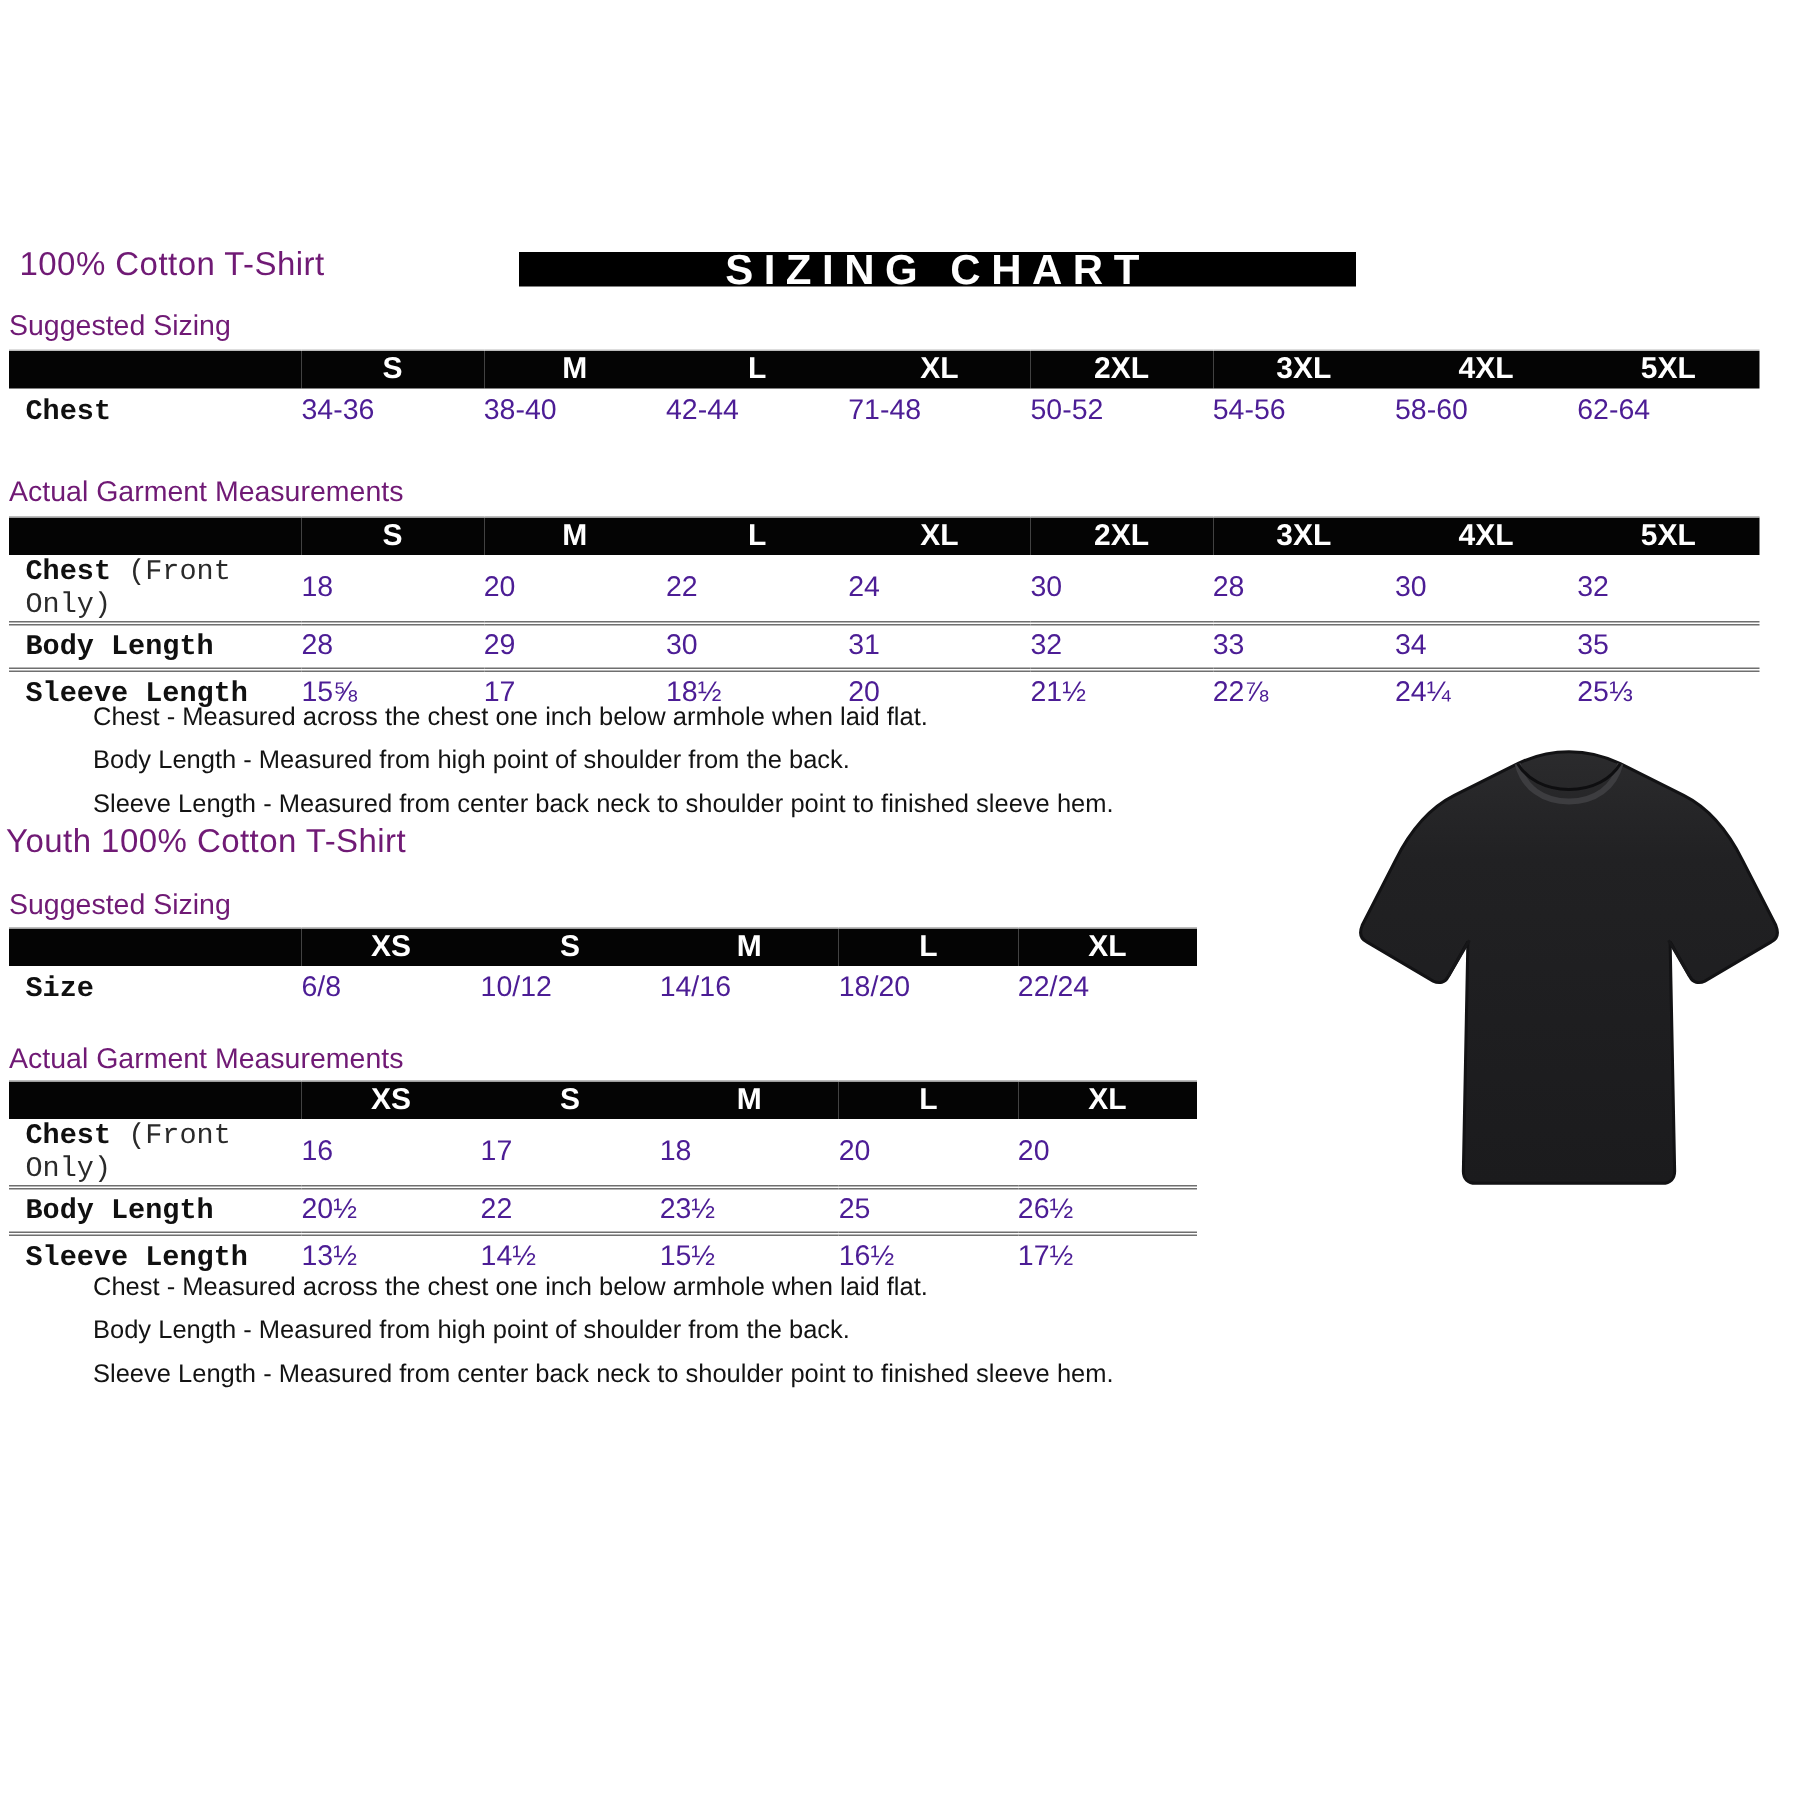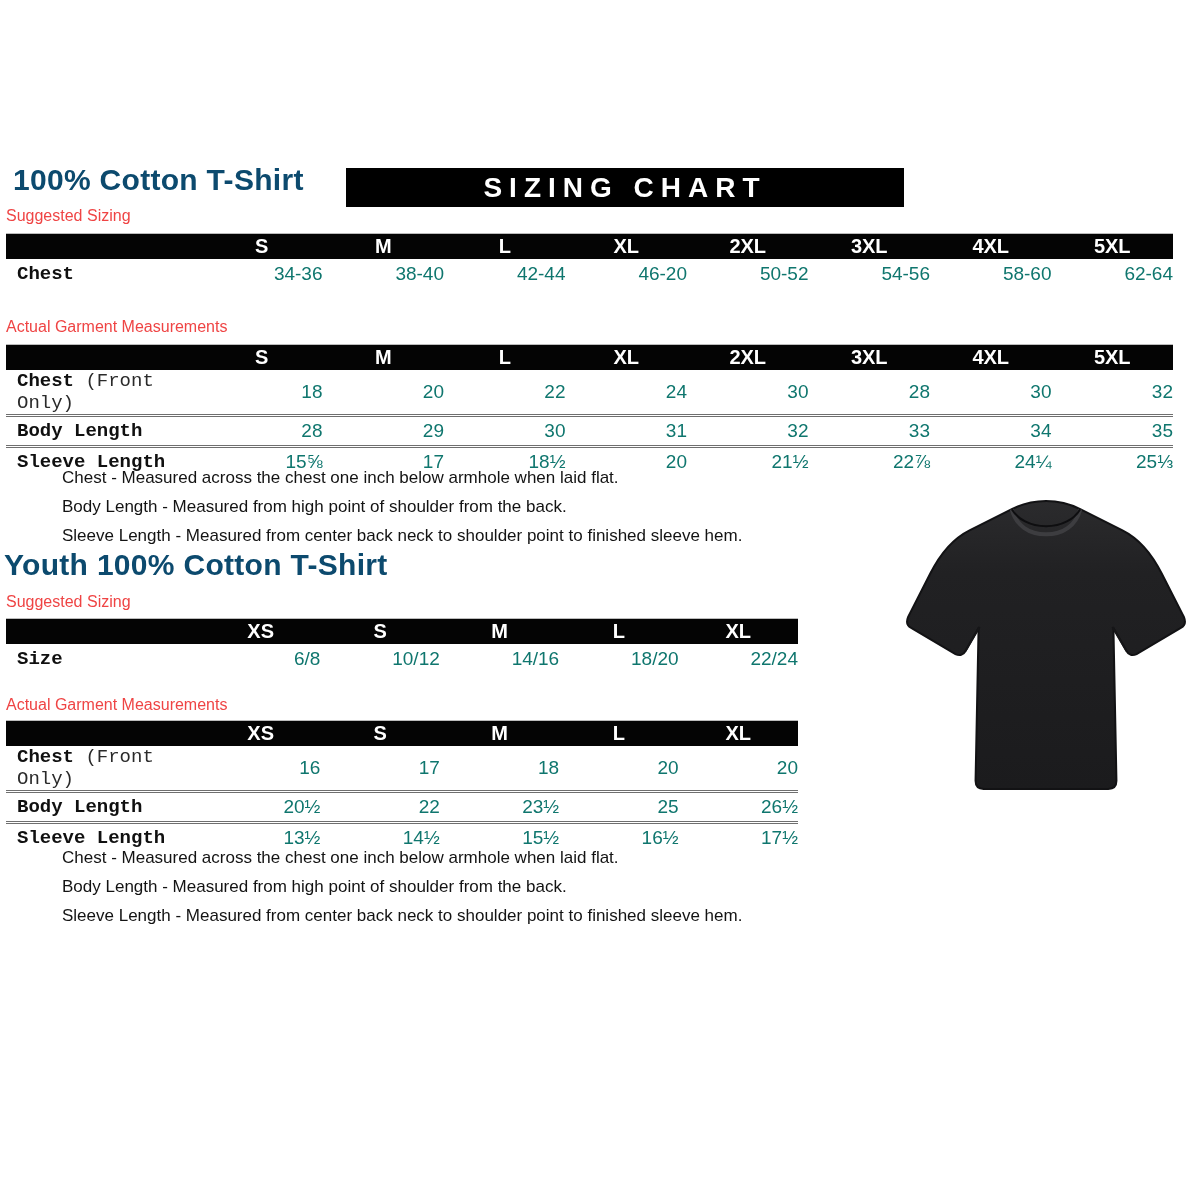--- a/index.html
+++ b/index.html
@@ -1,53 +1,53 @@
 <!DOCTYPE html>
 <html><head>
 <meta charset="utf-8">
 <style>
   html,body{margin:0;padding:0;}
   body{
     width:1200px;height:1200px;background:#ffffff;position:relative;
     font-family:"Liberation Sans", sans-serif;color:#1c1c1c;overflow:hidden;
   }
   .abs{position:absolute;}
-  .page-title{font-size:30px;font-weight:bold;color:#0c4a6e;letter-spacing:.3px;}
+  .page-title{font-size:22px;font-weight:normal;color:#701a75;letter-spacing:.3px;}
   .banner{
     background:#000;color:#fff;font-weight:bold;font-size:28px;letter-spacing:7px;
     display:flex;align-items:center;justify-content:center;
   }
-  .section-label{font-size:16px;color:#ef4444;}
+  .section-label{font-size:19px;color:#701a75;}
   table.size-table{
     position:absolute;border-collapse:collapse;table-layout:fixed;
     border-top:1px solid #bcbcbc;
   }
   table.size-table th{
     background:#040404;color:#fff;font-weight:bold;font-size:20px;
     height:25px;text-align:center;padding:0;
   }
   table.size-table td{
-    font-size:19px;color:#0f766e;text-align:right;padding:0;height:30px;vertical-align:middle;
+    font-size:19px;color:#4c1d95;text-align:left;padding:0;height:30px;vertical-align:middle;
   }
   table.size-table .lbl-cell{text-align:left;padding-left:11px;}
   table.size-table td.lbl-cell{font-weight:bold;color:#101010;font-family:Liberation Mono, monospace;}
   table.size-table td.lbl-cell .suffix{font-weight:normal;color:#2a2a2a;}
   table.actual td{height:28px;margin-top:11px;}
   table.actual tbody tr + tr td{border-top:3px double #6f6f6f;}
   .notes{font-size:17px;color:#131313;line-height:29px;}
   .notes div{white-space:nowrap;margin-left:48px;}
   col.c-lbl{width:195px;}
   svg.tee{display:block;}
 </style>
 </head>
 <body>
 
 <div class="abs page-title" style="left:13px;top:163px;">100% Cotton T-Shirt</div>
 
-<div class="abs banner" style="left:346px;top:168px;width:558px;height:39px;">SIZING CHART</div>
+<div class="abs banner" style="left:346px;top:168px;width:558px;height:23px;">SIZING CHART</div>
 
 <div class="abs section-label" style="left:6px;top:207px;">Suggested Sizing</div>
 
 <table class="size-table" style="left:6px;top:233px;width:1167px;">
   <colgroup>
       <col class="c-lbl">
       <col>
       <col>
       <col>
       <col>
@@ -68,21 +68,21 @@
       <th>4XL</th>
       <th>5XL</th>
     </tr>
   </thead>
   <tbody>
     <tr>
       <td class="lbl-cell">Chest</td>
       <td>34-36</td>
       <td>38-40</td>
       <td>42-44</td>
-      <td>46-20</td>
+      <td>71-48</td>
       <td>50-52</td>
       <td>54-56</td>
       <td>58-60</td>
       <td>62-64</td>
     </tr>
   </tbody>
 </table>
 
 <div class="abs section-label" style="left:6px;top:318px;">Actual Garment Measurements</div>
 

